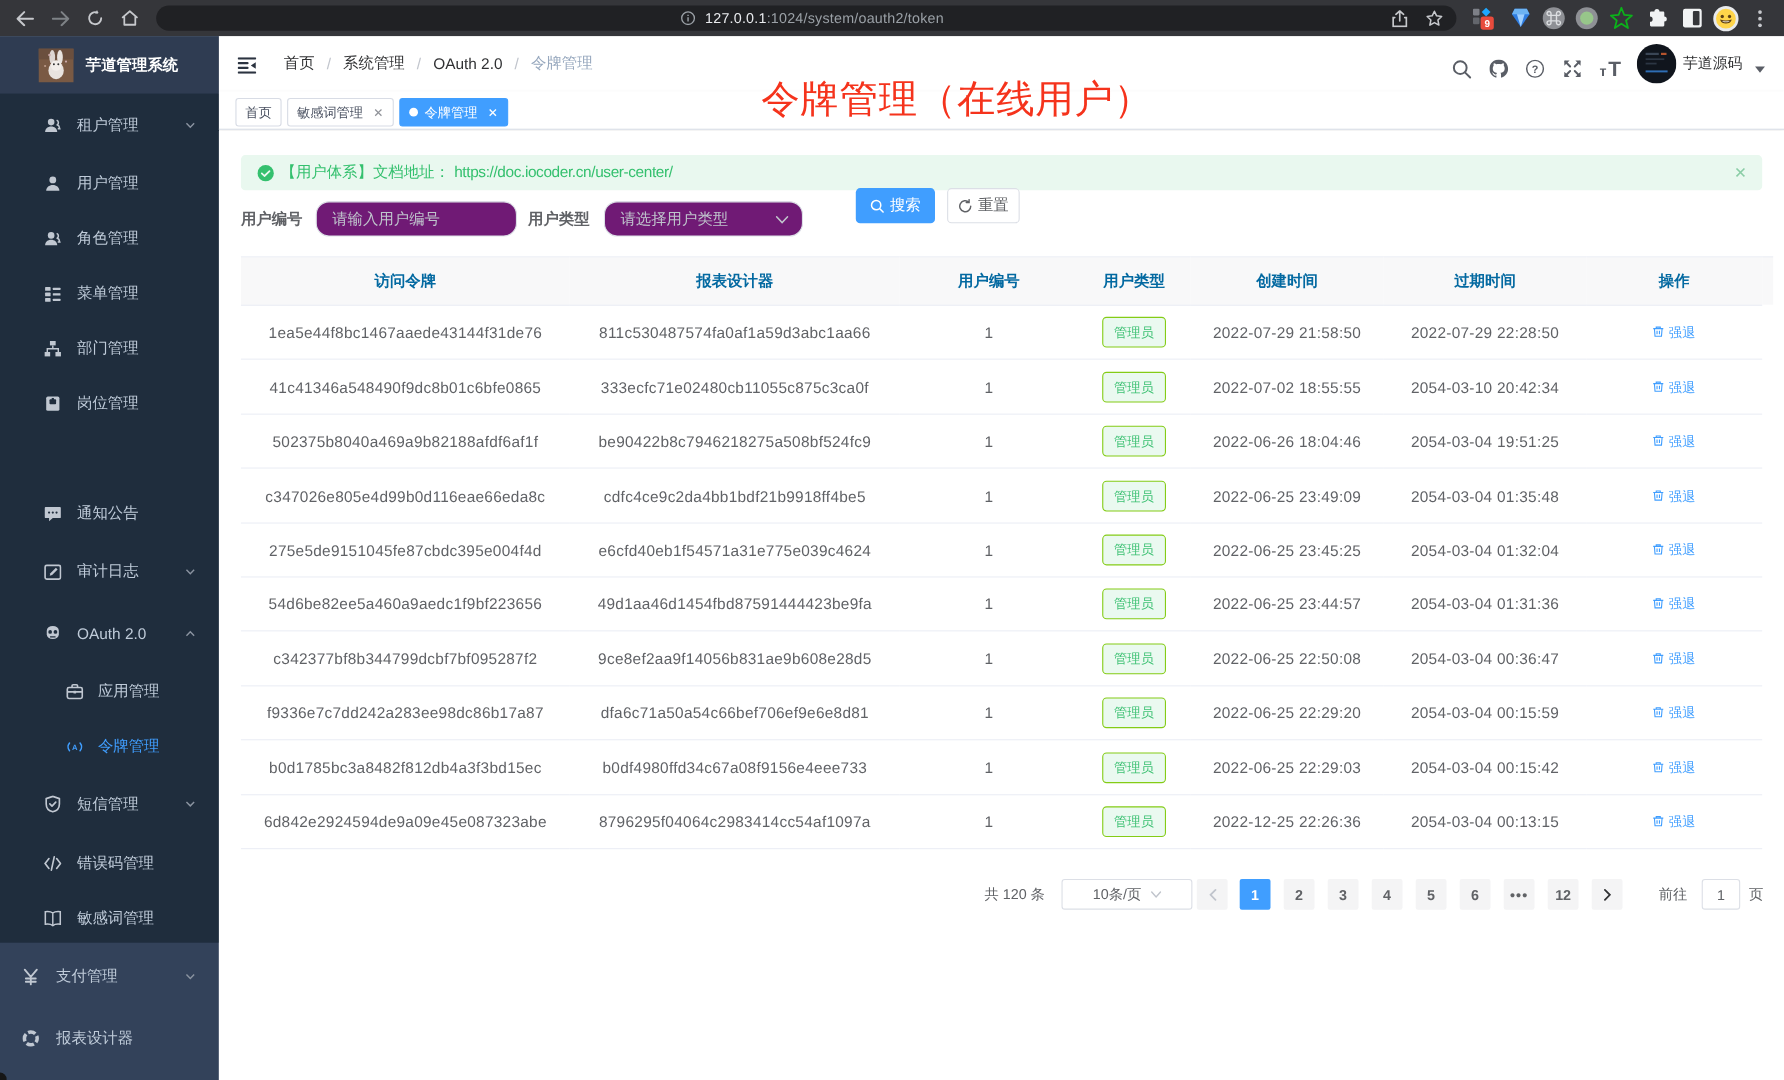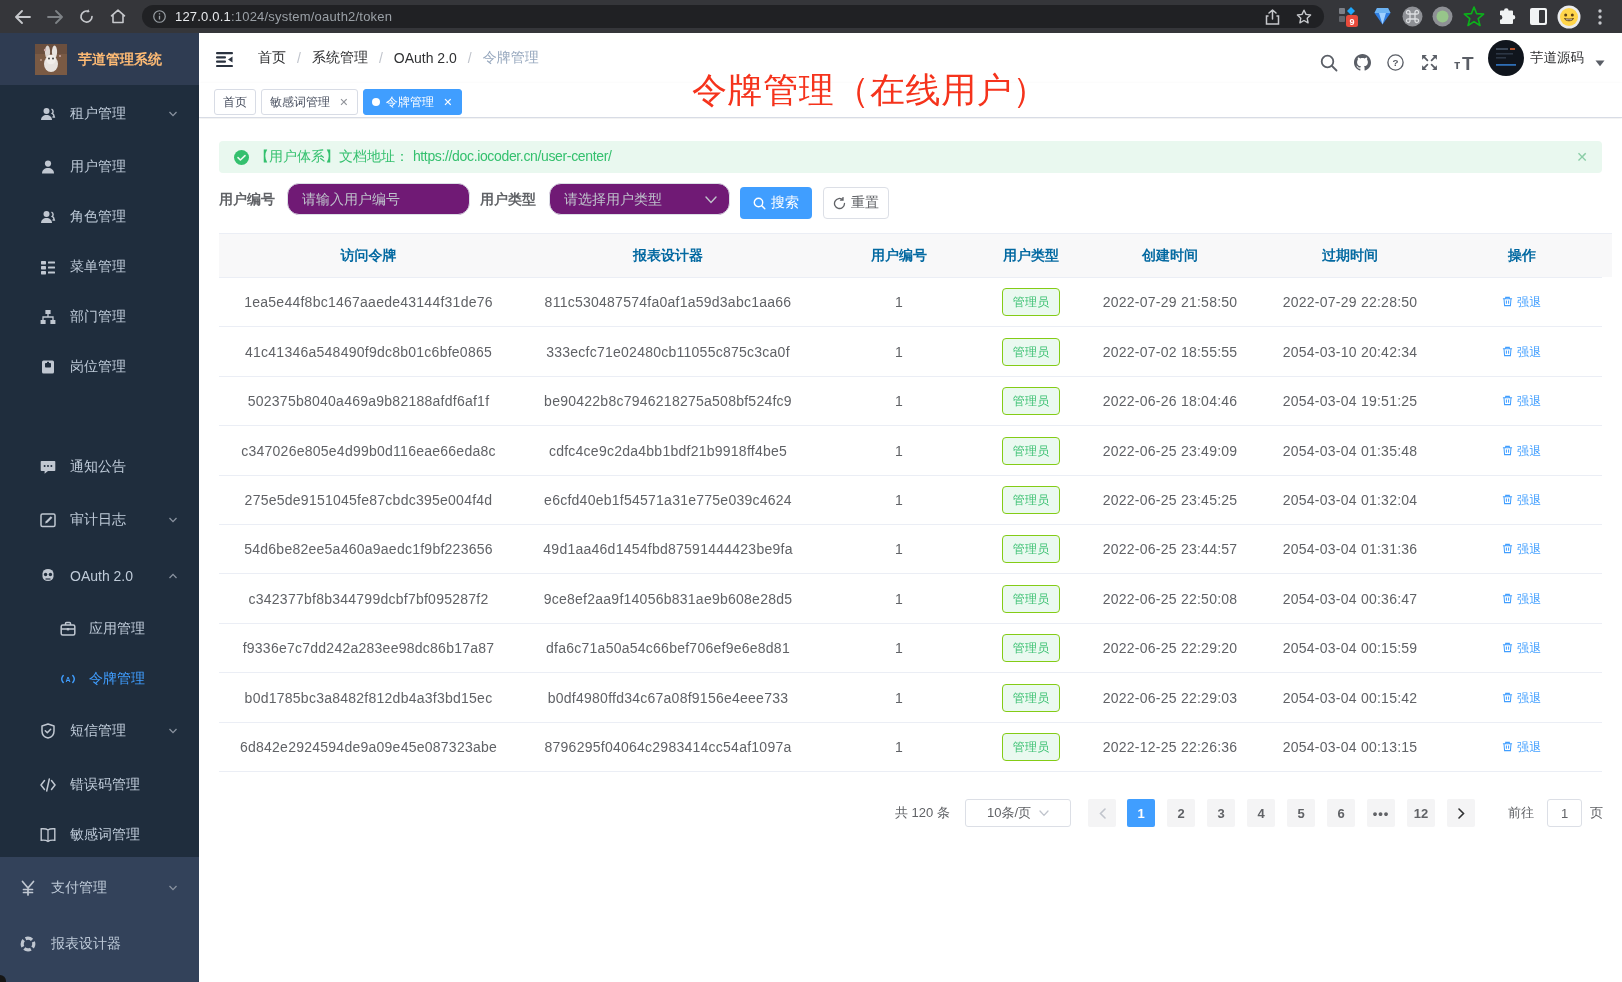--- a/index.html
+++ b/index.html
@@ -3,21 +3,21 @@
 <meta charset="utf-8">
 <style>
 * { margin:0; padding:0; box-sizing:border-box; }
 html,body { width:1622px; height:982px; overflow:hidden; font-family:"Liberation Sans",sans-serif; }
 body { position:relative; background:#fff; }
 
 
 #chrome { position:absolute; left:0; top:0; width:1622px; height:33px; background:#35363a; }
 #chrome svg { display:block; }
 .cico { position:absolute; top:0; height:33px; display:flex; align-items:center; justify-content:center; }
-#pill { position:absolute; left:142px; top:5px; width:1182px; height:23px; background:#202124; border-radius:12px; display:flex; align-items:center; }
+#pill { position:absolute; left:142px; top:5px; width:1182px; height:23px; background:#202124; border-radius:12px; display:flex; align-items:center;justify-content:center; }
 #pill .url { font-size:13px; color:#9aa0a6; letter-spacing:.2px; white-space:nowrap; }
 #pill .url b { color:#e8eaed; font-weight:normal; }
 
 
 #sidebar { position:absolute; left:0; top:33px; width:199px; height:949px; background:#33425a; }
 #sbheader { position:absolute; left:0; top:0; width:199px; height:52px; background:#2f3c52; }
 #sbmenu { position:absolute; left:0; top:52px; width:199px; height:772px; background:#1f2d3d; }
 .mitem { position:absolute; left:0; width:199px; height:50px; display:flex; align-items:center; color:#bfcbd9; font-size:14px; }
 .mitem .mic { position:absolute; width:16px; height:16px; }
 .mitem .mtx { position:absolute; white-space:nowrap; }
@@ -46,21 +46,21 @@
 #content { position:absolute; left:199px; top:119px; width:1423px; height:863px; background:#fff; }
 
 
 #alert { position:absolute; left:20px; top:22px; width:1383px; height:32px; background:#e9f8ef; border-radius:4px; display:flex; align-items:center; }
 #alert .txt { color:#34c06e; font-size:14px; margin-left:6px; }
 #alert .close { position:absolute; right:14px; color:#8acda6; font-size:14px; }
 
 
 .flabel { position:absolute; top:64px; height:32px; line-height:32px; font-size:14px; font-weight:bold; color:#606266; }
 .finput { position:absolute; top:64px; height:32px; border:1px solid #dcdfe6; border-radius:12px; background:#701a75; font-size:14px; color:#bfc4cc; line-height:30px; padding-left:14px; }
-.fbtn { position:absolute; top:68px; height:32px; border-radius:4px; font-size:14px; display:flex; align-items:center; justify-content:center; }
+.fbtn { position:absolute; top:52px; height:32px; border-radius:4px; font-size:14px; display:flex; align-items:center; justify-content:center;margin-left:38px; }
 
 
 #table { position:absolute; left:20px; top:114px; width:1383px; }
 table { border-collapse:collapse; table-layout:fixed; width:1383px; }
 tr:nth-child(3) td, tr:nth-child(5) td, tr:nth-child(8) td, tr:nth-child(10) td { height:50px; }
 th { background:#f8f8f9; height:44px; font-size:14px; color:#0369a1; font-weight:bold; border-bottom:1px solid #ebeef5; border-top:1px solid #ebeef5; text-align:center; }
 td { height:49px; font-size:14px; color:#606266; border-bottom:1px solid #ebeef5; text-align:center; font-weight:normal; letter-spacing:0.25px; }
 .gtag { display:inline-block; height:28px; line-height:26px; padding:0 10px; border:1px solid #84cc16; background:#eaf9f0; color:#3dc173; font-size:12px; border-radius:4px; }
 .kick { color:#409eff; font-size:12px; white-space:nowrap; }
 
@@ -190,21 +190,21 @@
         <ellipse cx="16" cy="20" rx="7" ry="8" fill="#e8e3df"></ellipse>
         <ellipse cx="12.5" cy="8" rx="2.6" ry="6.5" fill="#ddd6d2"></ellipse>
         <ellipse cx="19.5" cy="8" rx="2.6" ry="6.5" fill="#e8e3df"></ellipse>
         <circle cx="16" cy="15.5" r="4.8" fill="#f2eeea"></circle>
         <circle cx="14" cy="14.5" r="0.9" fill="#333"></circle>
         <circle cx="18" cy="14.5" r="0.9" fill="#333"></circle>
         <circle cx="10" cy="6" r="1.2" fill="#caa"></circle>
         <circle cx="25" cy="12" r="1" fill="#caa"></circle>
         <circle cx="6" cy="16" r="1" fill="#b98"></circle>
       </svg>
-    <div style="position:absolute;left:78px;top:0;height:52px;line-height:52px;color:#fdba74;font-size:14px;font-weight:bold;">芋道管理系统</div>
+    <div style="position:absolute;left:78px;top:0;height:52px;line-height:52px;color:#ffffff;font-size:14px;font-weight:bold;">芋道管理系统</div>
   </div>
   <div id="sbmenu"></div>
   <div class="mitem l2" style="top:56px">
       <svg class="mic" viewBox="0 0 16 16">
         <circle cx="6.5" cy="5" r="3" fill="#c0c7d1"></circle>
         <path d="M1 14c0-3 2.5-5 5.5-5s5.5 2 5.5 5z" fill="#c0c7d1"></path>
         <path d="M11.5 3.2c1 .5 1.6 1.3 1.6 2.3 0 .8-.4 1.5-1 2l1.4 1 .8 2.5h-1.8" stroke="#c0c7d1" stroke-width="1.4" fill="none"></path>
       </svg>
       <span class="mtx">租户管理</span>
       <svg class="arr" viewBox="0 0 10 10">
@@ -552,21 +552,21 @@
             <td><span class="kick"><svg width="11" height="11" viewBox="0 0 12 12" style="vertical-align:-1px">
                   <path d="M1 3h10M4 3V1.5h4V3M2.2 3l.6 7.5h6.4L9.8 3M4.8 5v3.5M7.2 5v3.5" stroke="#409eff" stroke-width="1.1" fill="none"></path>
                 </svg> 强退</span></td>
           </tr>
     </tbody>
       </table>
   </div>
 
   <div id="pager">
     <div class="pg" style="left:696px;">共 120 条</div>
-    <div class="pg" id="psel" style="left:766px;width:106px;text-align:center;">10条/页<svg style="margin-left:8px" width="10" height="7" viewBox="0 0 10 7">
+    <div class="pg" id="psel" style="left:766px;width:119px;text-align:center;">10条/页<svg style="margin-left:8px" width="10" height="7" viewBox="0 0 10 7">
           <path d="M1 1l4 4.4L9 1" stroke="#c0c4cc" stroke-width="1.3" fill="none" stroke-linecap="round"></path>
         </svg></div>
     <div class="pg pbtn" style="left:889px;">
         <svg width="9" height="11" viewBox="0 0 9 11">
           <path d="M7 1L2.5 5.5 7 10" stroke="#c0c4cc" stroke-width="1.6" fill="none" stroke-linecap="round"></path>
         </svg>
       </div>
     <div class="pg pbtn on" style="left:928px;">1</div>
     <div class="pg pbtn" style="left:968px;">2</div>
     <div class="pg pbtn" style="left:1008px;">3</div>

